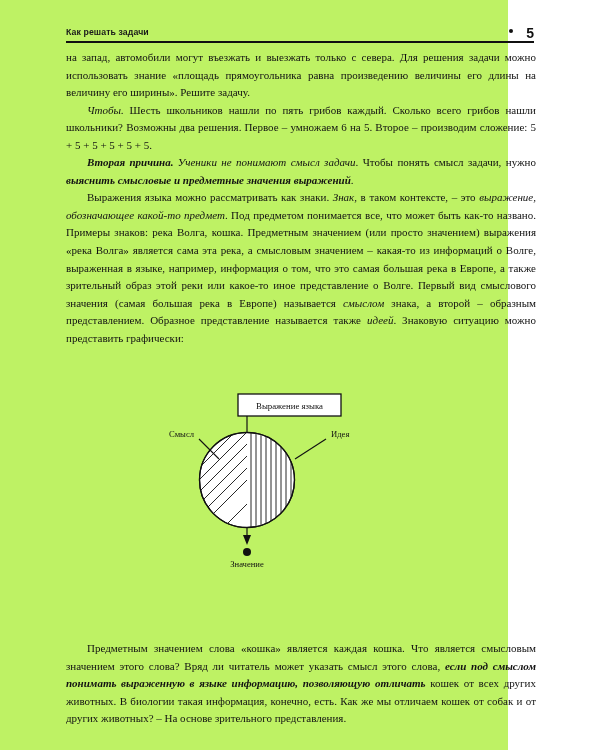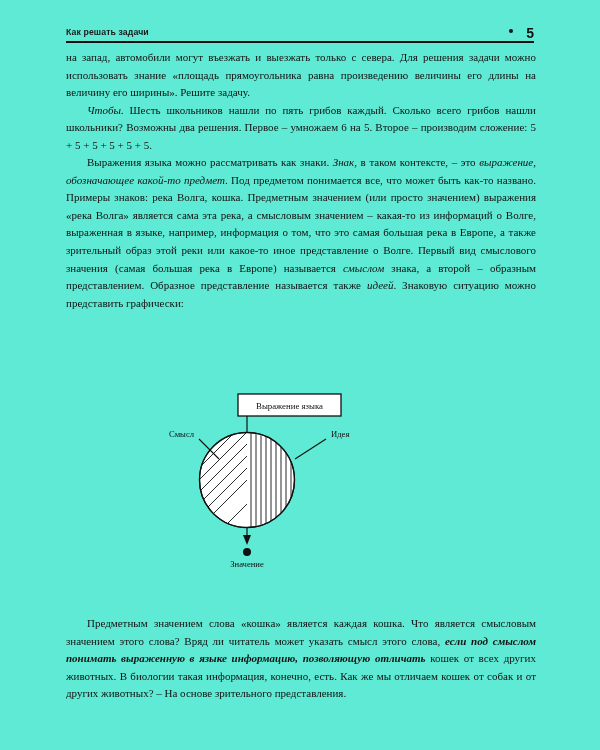--- a/index.html
+++ b/index.html
@@ -14,23 +14,23 @@
     position: relative;
     overflow: hidden;
     font-family: "Liberation Serif", "DejaVu Serif", serif;
     color: #111111;
     -webkit-font-smoothing: antialiased;
   }
 
   .page {
     position: absolute;
     left: 0; top: 0;
-    width: 600px;
+    width: 508px;
     height: 750px;
-    background: #5eead4;
+    background: #bef264;
   }
 
   
   .header {
     position: absolute;
     left: 66px;
     top: 25px;
     width: 468px;
     display: flex;
     align-items: baseline;
@@ -80,21 +80,21 @@
     left: 66px;
     width: 470px;
     font-size: 11px;
     line-height: 17.55px;
     text-align: justify;
     text-justify: inter-word;
     color: #121212;
     hyphens: manual;
   }
   #text-top { top: 49px; }
-  #text-bottom { top: 615px; }
+  #text-bottom { top: 640px; }
 
   .body-text p {
     margin: 0;
     text-indent: 21px;
   }
   .body-text p.noindent { text-indent: 0; }
 
   .it { font-style: italic; }
   .bi { font-style: italic; font-weight: 700; }
 
@@ -128,20 +128,21 @@
     <span class="header-right">
       <span class="header-bullet"></span>
       <span class="header-pageno">5</span>
     </span>
   </div>
   <div class="header-rule"></div>
 
   <div class="body-text" id="text-top">
       <p class="noindent"><span>на запад, автомобили могут въезжать и выезжать только с севера. Для решения задачи можно использовать знание «площадь прямоугольника равна произведению величины его длины на величину его ширины». Решите задачу.</span></p>
       <p><span class="it">Чтобы</span><span>. Шесть школьников нашли по пять грибов каждый. Сколько всего грибов нашли школьники? Возможны два решения. Первое – умножаем 6 на 5. Второе – производим сложение: 5 + 5 + 5 + 5 + 5 + 5.</span></p>
+      <p><span class="bi">Вторая причина.</span><span class="it"> Ученики не понимают смысл задачи</span><span>. Чтобы понять смысл задачи, нужно </span><span class="bi">выяснить смысловые и предметные значения выражений</span><span>.</span></p>
       <p><span>Выражения языка можно рассматривать как знаки. </span><span class="it">Знак</span><span>, в таком контексте, – это </span><span class="it">выражение, обозначающее какой-то предмет</span><span>. Под предметом понимается все, что может быть как-то названо. Примеры знаков: река Волга, кошка. Предметным значением (или просто значением) выражения «река Волга» является сама эта река, а смысловым значением – какая-то из информаций о Волге, выраженная в языке, например, информация о том, что это самая большая река в Европе, а также зрительный образ этой реки или какое-то иное представление о Волге. Первый вид смыслового значения (самая большая река в Европе) называется </span><span class="it">смыслом</span><span> знака, а второй – образным представлением. Образное представление называется также </span><span class="it">идеей</span><span>. Знаковую ситуацию можно представить графически:</span></p>
     </div>
 
   <div class="diagram">
     <svg width="300" height="192" viewBox="0 0 300 192" xmlns="http://www.w3.org/2000/svg">
       <defs>
         <clipPath id="clipLeft">
           <path d="M97,95 m0,-47.5 a47.5,47.5 0 0,0 0,95 z"></path>
         </clipPath>
         <clipPath id="clipRight">

